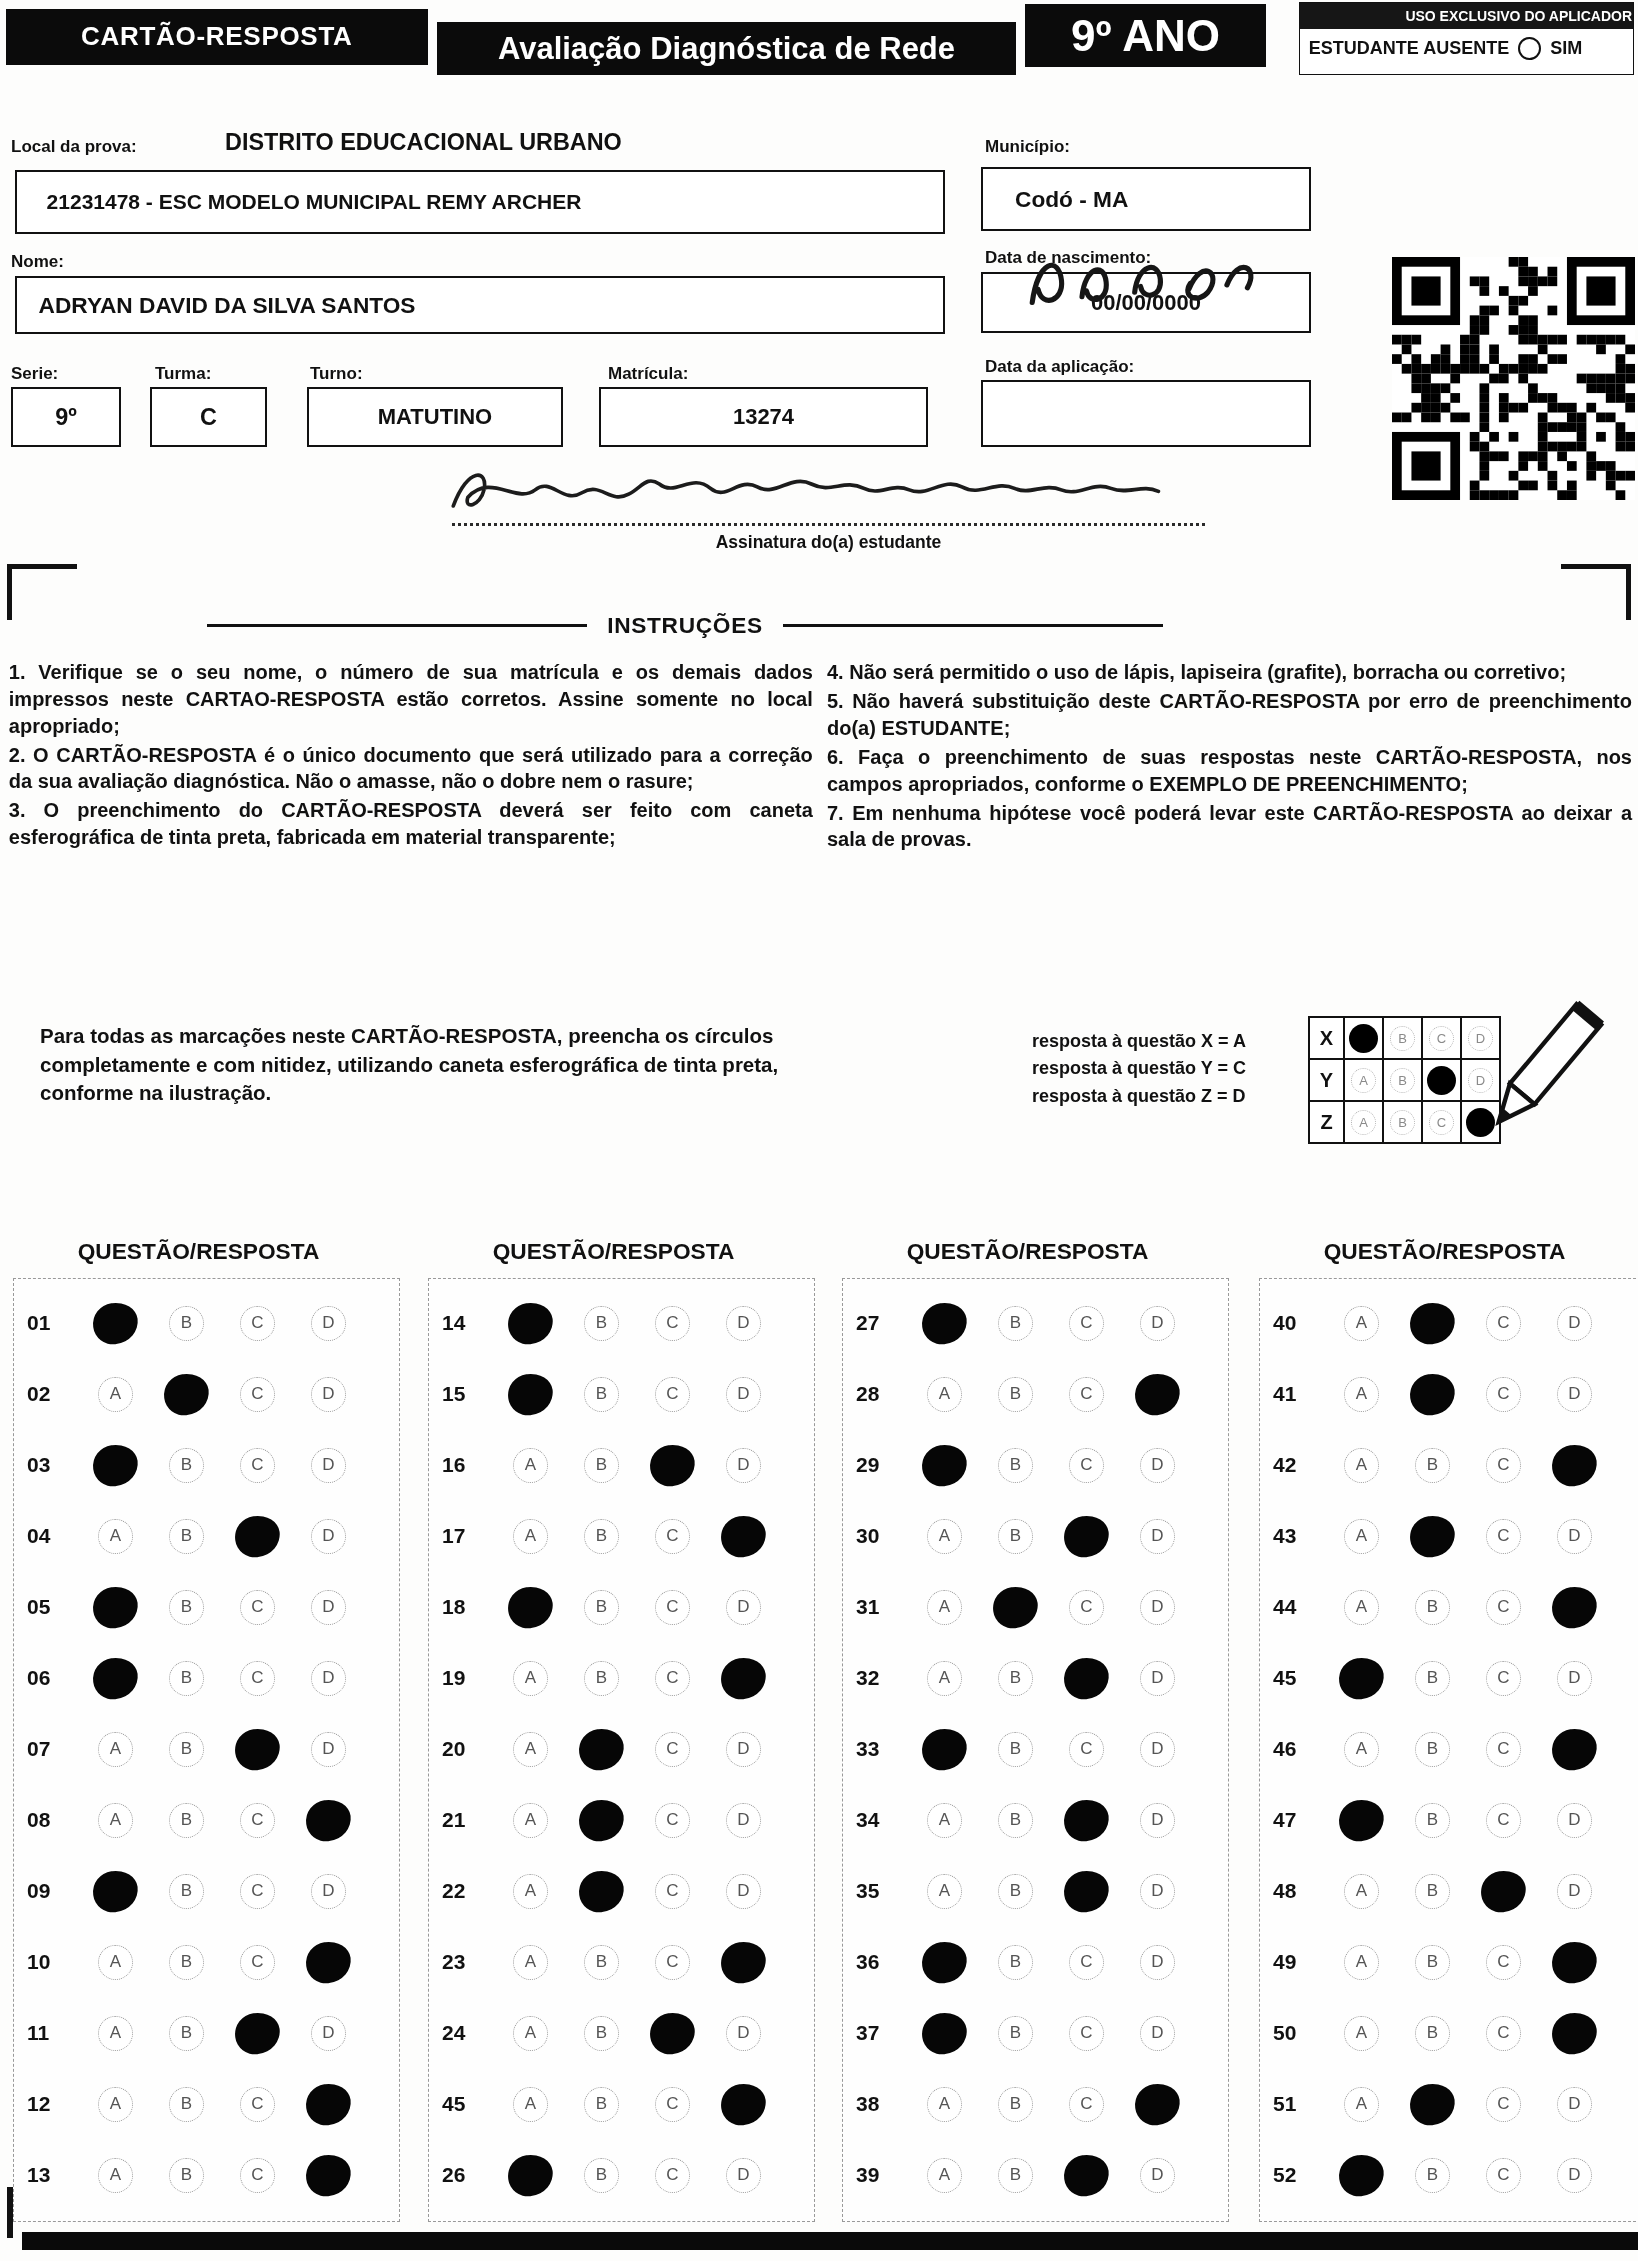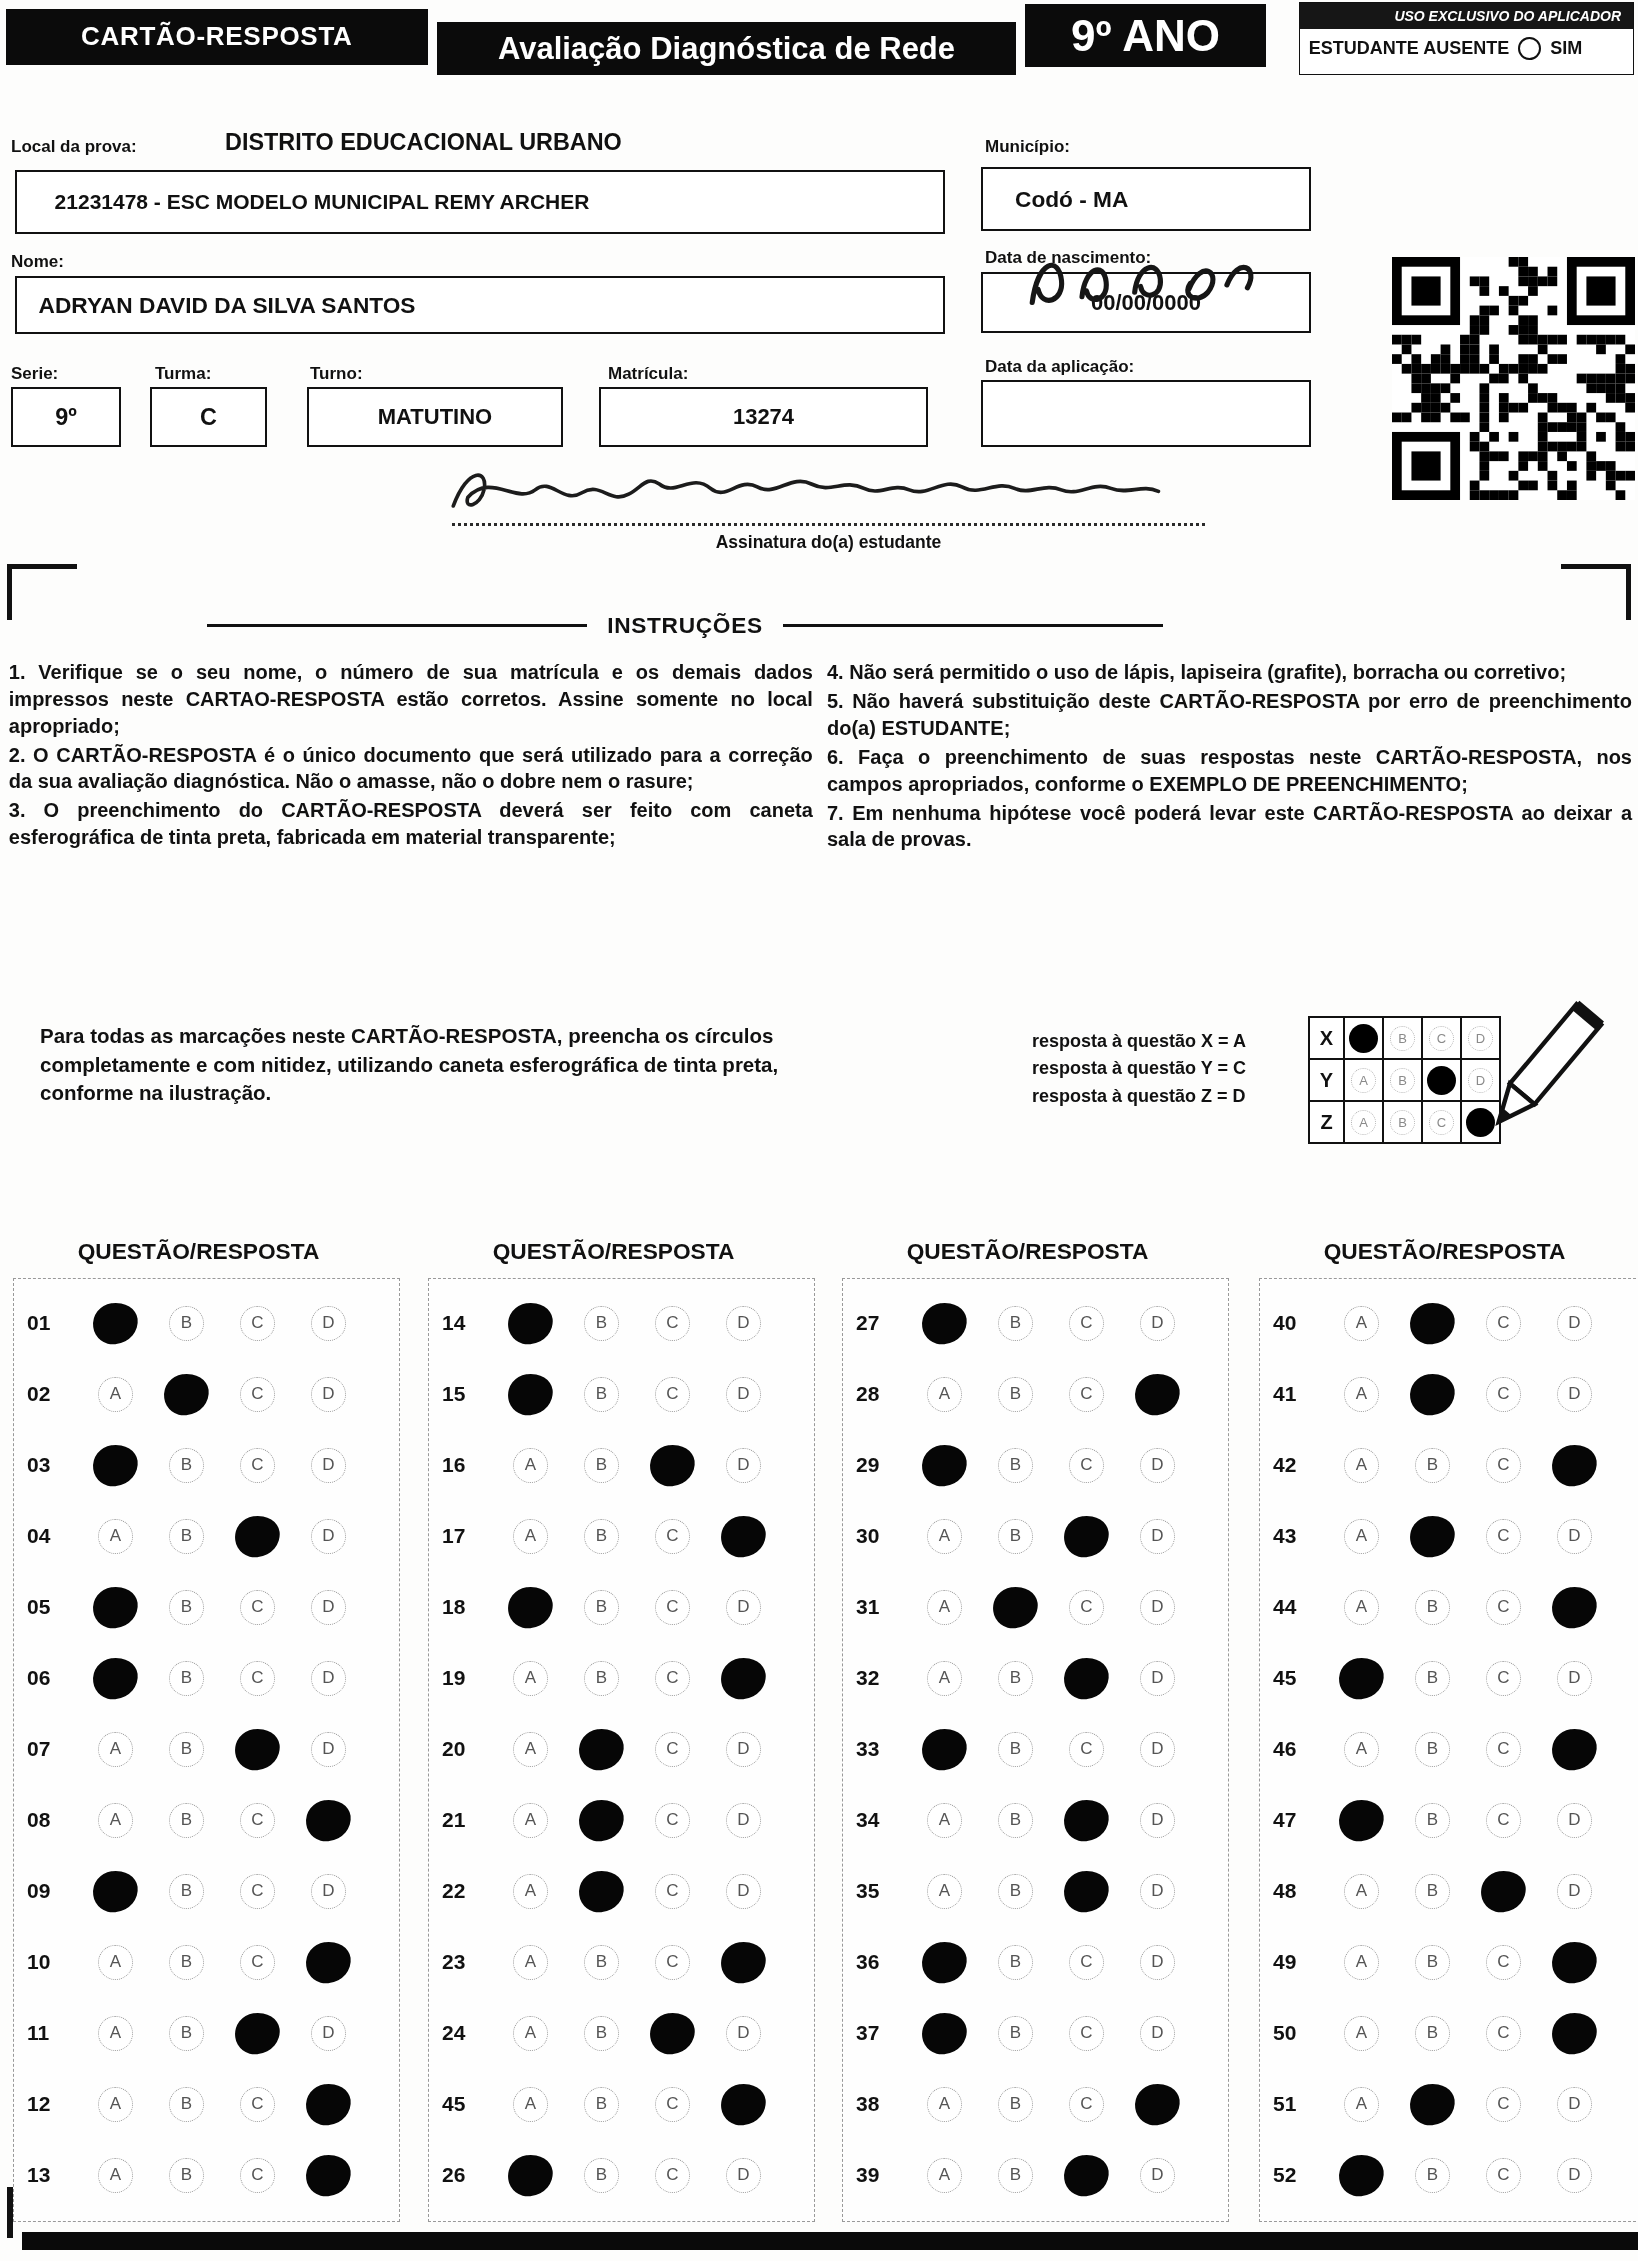--- a/index.html
+++ b/index.html
@@ -11,29 +11,29 @@
   }
   .abs { position:absolute; }
   .bb { background:#0b0b0b; color:#fff; display:flex; align-items:center; justify-content:center; font-weight:bold; }
 
   
   #t-card  { left:5.8px;   top:8.8px; width:422px; height:56px; font-size:26px; letter-spacing:0.7px; }
   #t-exam  { left:437px; top:22px; width:579px; height:53px; font-size:31px; }
   #t-grade { left:1025px;top:4.4px;  width:241px; height:63px; font-size:44px; }
   #aplic   { left:1299px;top:1.5px;  width:335px; height:73px; border:1.5px solid #111; background:#fff; }
   .aplic-strip { background:#161616; color:#fff; font-size:14px; font-weight:bold; height:26px;
-                 display:flex; align-items:center; justify-content:flex-end; padding-right:12px;font-style:italic; }
+                 display:flex; align-items:center; justify-content:flex-end; padding-right:1px; }
   .absent-row { display:flex; align-items:center; gap:8.8px; padding:8px 8.8px; font-weight:bold; font-size:18px; }
   .absent-circle { width:23.4px; height:23.4px; border:2.2px solid #111; border-radius:50%; flex:0 0 auto; background:#fff; }
 
   
   .lbl { font-weight:bold; font-size:17px; }
   .fbox { border:2.2px solid #111; background:#fff; display:flex; align-items:center; font-weight:bold; }
   #local-value { left:225px; top:129px; font-size:23.4px; font-weight:bold; }
-  #school-box    { left:14.6px;   top:170px; width:930px; height:64px; font-size:21px; padding-left:38px; }
+  #school-box    { left:14.6px;   top:170px; width:930px; height:64px; font-size:21px; padding-left:30px; }
   #municipio-box { left:981px; top:167px; width:330px;  height:64px; font-size:22.7px; padding-left:32px; }
   #nome-box      { left:14.6px;   top:276px; width:930px; height:58px; font-size:22.7px; padding-left:22px; }
   #nasc-box      { left:981px; top:272px; width:330px;  height:61px; font-size:22px; justify-content:center; }
   #serie-box { left:11px;  top:387px; width:110px; height:60px; font-size:23.4px; justify-content:center; }
   #turma-box { left:150px; top:387px; width:117px; height:60px; font-size:23.4px; justify-content:center; }
   #turno-box { left:307px; top:387px; width:256px; height:60px; font-size:22px; justify-content:center; }
   #matr-box  { left:599px; top:387px; width:329px; height:60px; font-size:22px; justify-content:center; }
   #aplicacao-box { left:981px; top:380px; width:330px; height:67px; }
   #qr { left:1392px; top:257px; width:243px; height:243px; background:#fff; }
   #qr svg { width:100%; height:100%; }

